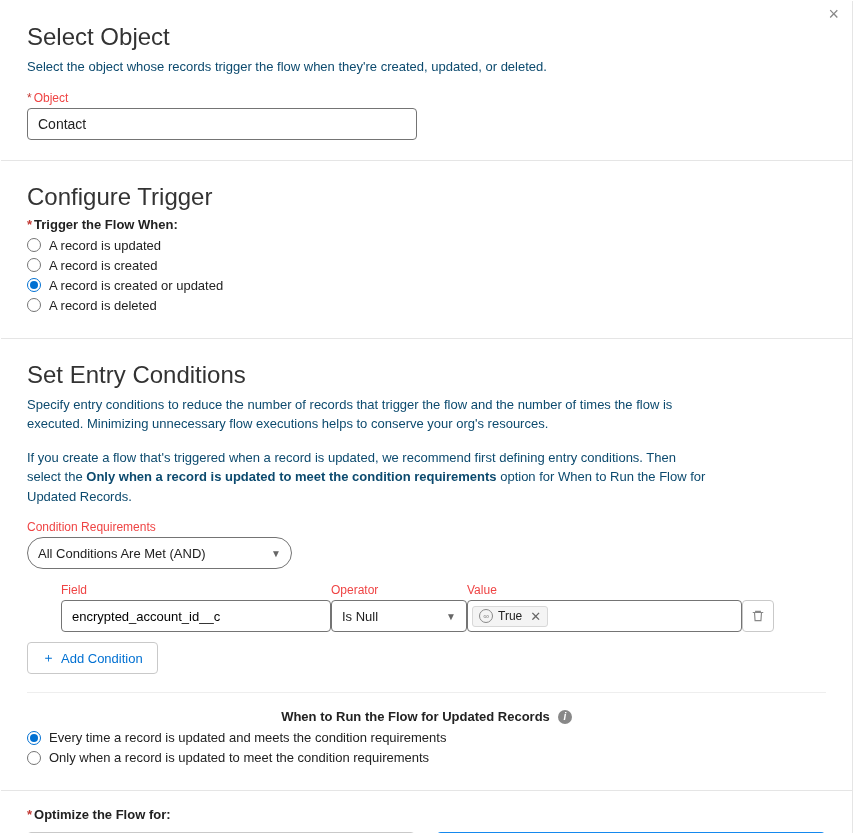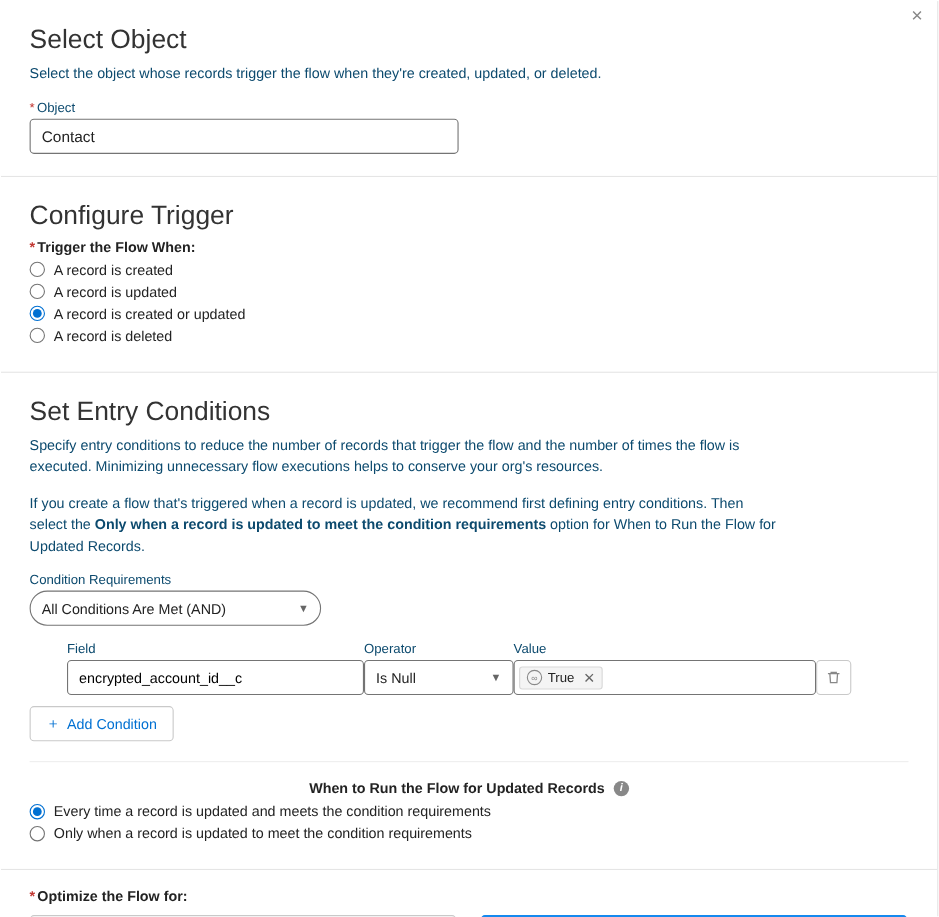--- a/index.html
+++ b/index.html
@@ -51,21 +51,21 @@
   }
   .desc {
     color: #0c4a6e;
     line-height: 1.5;
     margin: 4px 0 14px 0;
     max-width: 680px;
   }
   .label {
     display: block;
     font-size: 12px;
-    color: #0c4a6e;
+    color: #ef4444;
     margin-bottom: 3px;
   }
   .req::before {
     content: "*";
     color: #c23934;
     margin-right: 2px;
   }
   .text-input {
     width: 390px;
     height: 32px;
@@ -229,27 +229,27 @@
     </div>
 
     <div class="section">
       <h2>Configure Trigger</h2>
       <div class="bold-label req" style="margin-top:6px;">Trigger the Flow When:</div>
       <div class="radio-group">
         <div class="radio-row">
           <span class="radio">
               <span class="dot"></span>
             </span>
+          <span>A record is updated</span>
+        </div>
+        <div class="radio-row">
+          <span class="radio">
+              <span class="dot"></span>
+            </span>
           <span>A record is created</span>
-        </div>
-        <div class="radio-row">
-          <span class="radio">
-              <span class="dot"></span>
-            </span>
-          <span>A record is updated</span>
         </div>
         <div class="radio-row">
           <span class="radio sel">
               <span class="dot"></span>
             </span>
           <span>A record is created or updated</span>
         </div>
         <div class="radio-row">
           <span class="radio">
               <span class="dot"></span>

